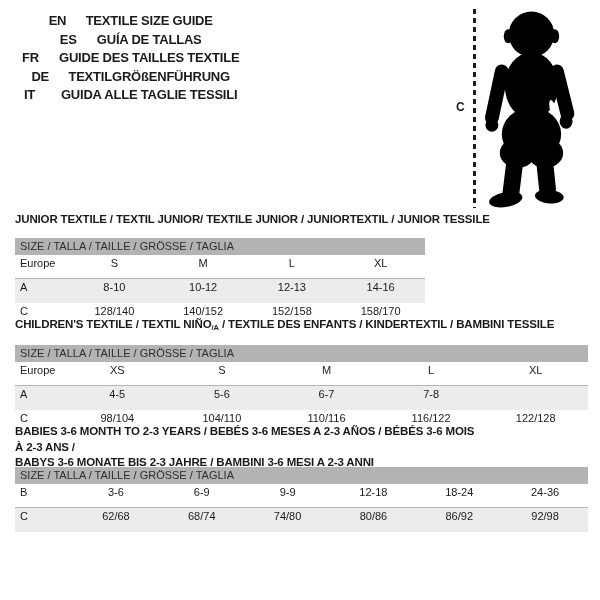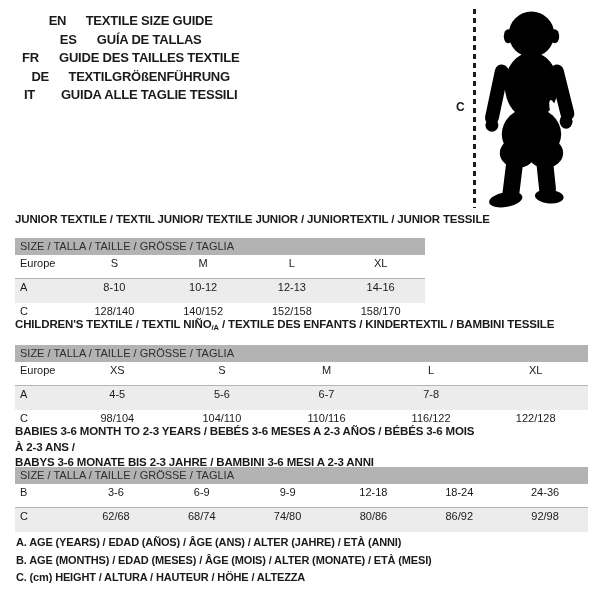--- a/index.html
+++ b/index.html
@@ -169,19 +169,14 @@
       <span class="lbl">C</span>
       <span class="c">62/68</span>
       <span class="c">68/74</span>
       <span class="c">74/80</span>
       <span class="c">80/86</span>
       <span class="c">86/92</span>
       <span class="c">92/98</span>
     </div>
   </div>
 
-  <div class="footnotes">
-    <div>A. AGE (YEARS) / EDAD (AÑOS) / ÂGE (ANS) / ALTER (JAHRE) / ETÀ (ANNI)</div>
-    <div>B. AGE (MONTHS) / EDAD (MESES) / ÂGE (MOIS) / ALTER (MONATE) / ETÀ (MESI)</div>
-    <div>C. (cm) HEIGHT / ALTURA / HAUTEUR / HÖHE / ALTEZZA</div>
-  </div>
 
 </div>
 
 </body></html>

